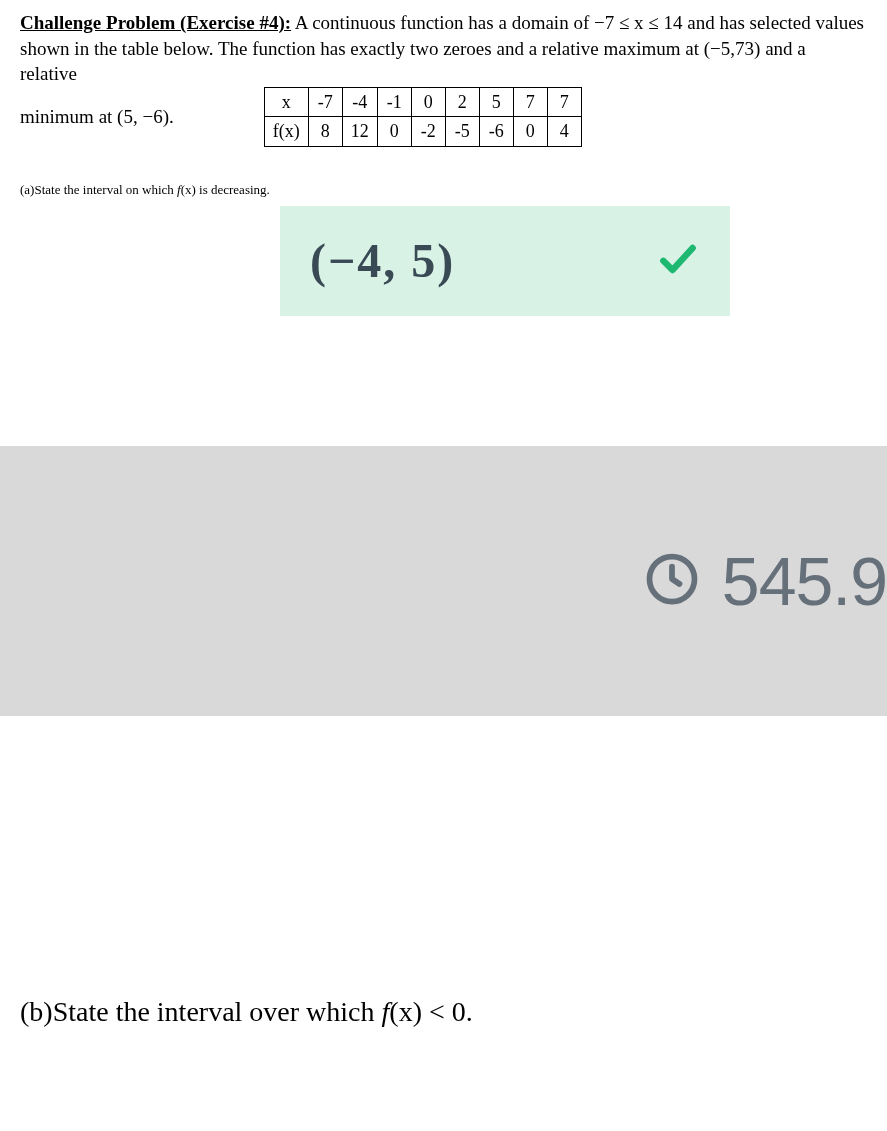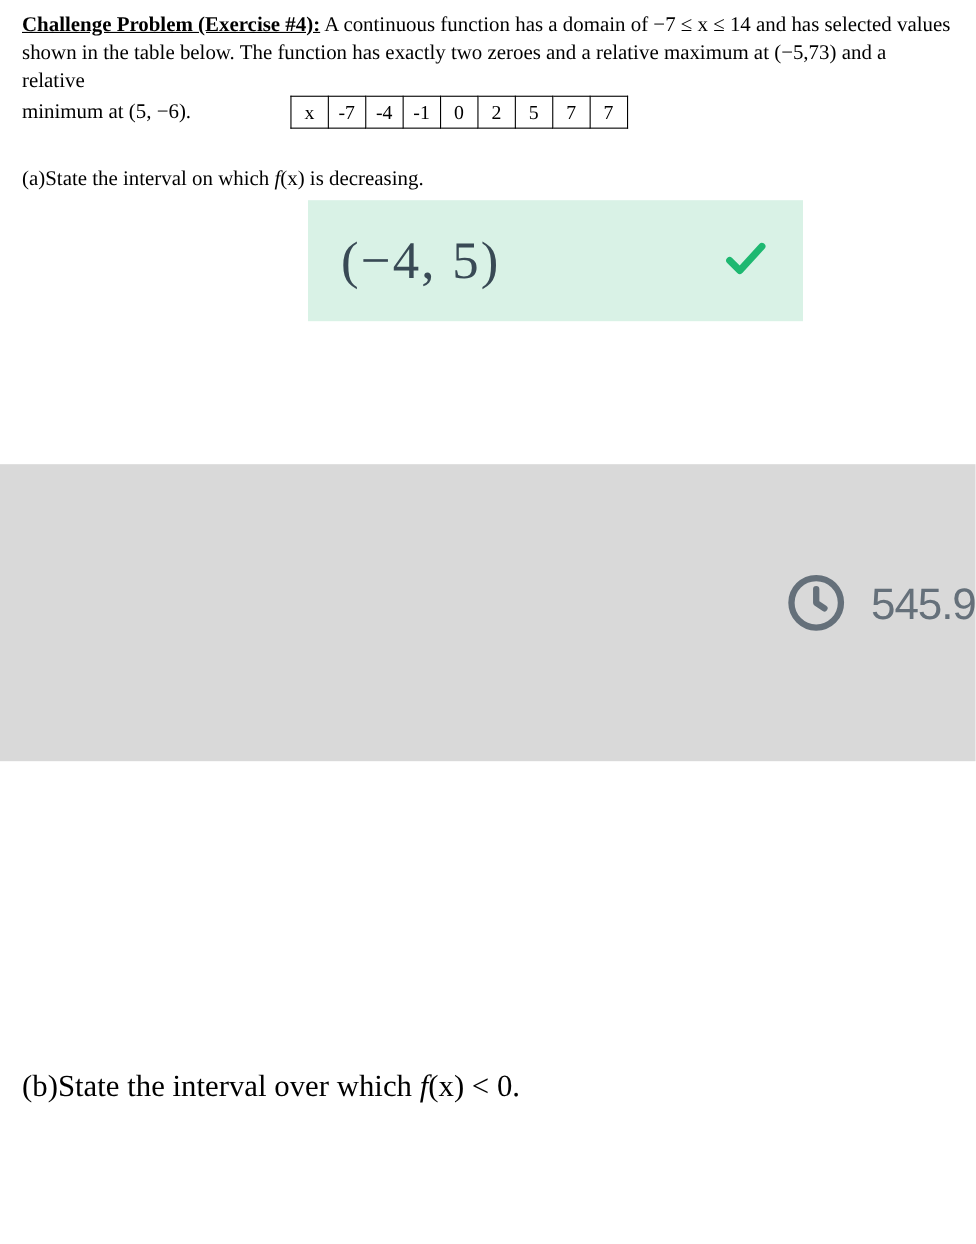--- a/index.html
+++ b/index.html
@@ -32,37 +32,37 @@
     .data-table td {
       border: 1px solid #000;
       padding: 2px 8px;
       text-align: center;
       font-size: 18px;
       min-width: 34px;
       white-space: nowrap;
     }
     .part-a-prompt {
       padding: 30px 20px 8px 20px;
-      font-size: 19px;
+      font-size: 13px;
     }
     .italic-f { font-style: italic; font-family: 'Times New Roman', serif; }
     .answer-box {
       margin: 0 auto 0 280px;
       width: 450px;
       height: 110px;
       background: #d9f2e6;
       display: flex;
       align-items: center;
       justify-content: space-between;
       padding: 0 30px;
     }
     .answer-text {
       font-family: Georgia, 'Times New Roman', serif;
       font-size: 48px;
-      font-weight: 400;
+      font-weight: 700;
       color: #394a55;
       letter-spacing: 2px;
     }
     .check-icon svg {
       width: 44px;
       height: 44px;
       stroke: #1eb871;
       stroke-width: 3.5;
       fill: none;
       stroke-linecap: round;
@@ -87,21 +87,21 @@
       width: 60px;
       height: 60px;
       stroke: #65707a;
       stroke-width: 2.3;
       fill: none;
       stroke-linecap: round;
       stroke-linejoin: round;
     }
     .timer-value {
       font-family: Arial, Helvetica, sans-serif;
-      font-size: 40px;
+      font-size: 68px;
       color: #65707a;
       letter-spacing: -1px;
     }
     .part-b-prompt {
       padding: 280px 20px 40px 20px;
       font-family: 'Times New Roman', serif;
       font-size: 28px;
     }
   </style>
 </head>
@@ -119,20 +119,31 @@
           <tr>
         <td>x</td>
         <td>-7</td>
         <td>-4</td>
         <td>-1</td>
         <td>0</td>
         <td>2</td>
         <td>5</td>
         <td>7</td>
         <td>7</td>
+      </tr>
+      <tr>
+        <td>f(x)</td>
+        <td>8</td>
+        <td>12</td>
+        <td>0</td>
+        <td>-2</td>
+        <td>-5</td>
+        <td>-6</td>
+        <td>0</td>
+        <td>4</td>
       </tr>
     </tbody>
       </table>
   </div>
 </div>
 
 <div class="part-a-prompt">
   <span>(a)State the interval on which </span><span class="italic-f">f</span><span>(x) is decreasing.</span>
 </div>
 

